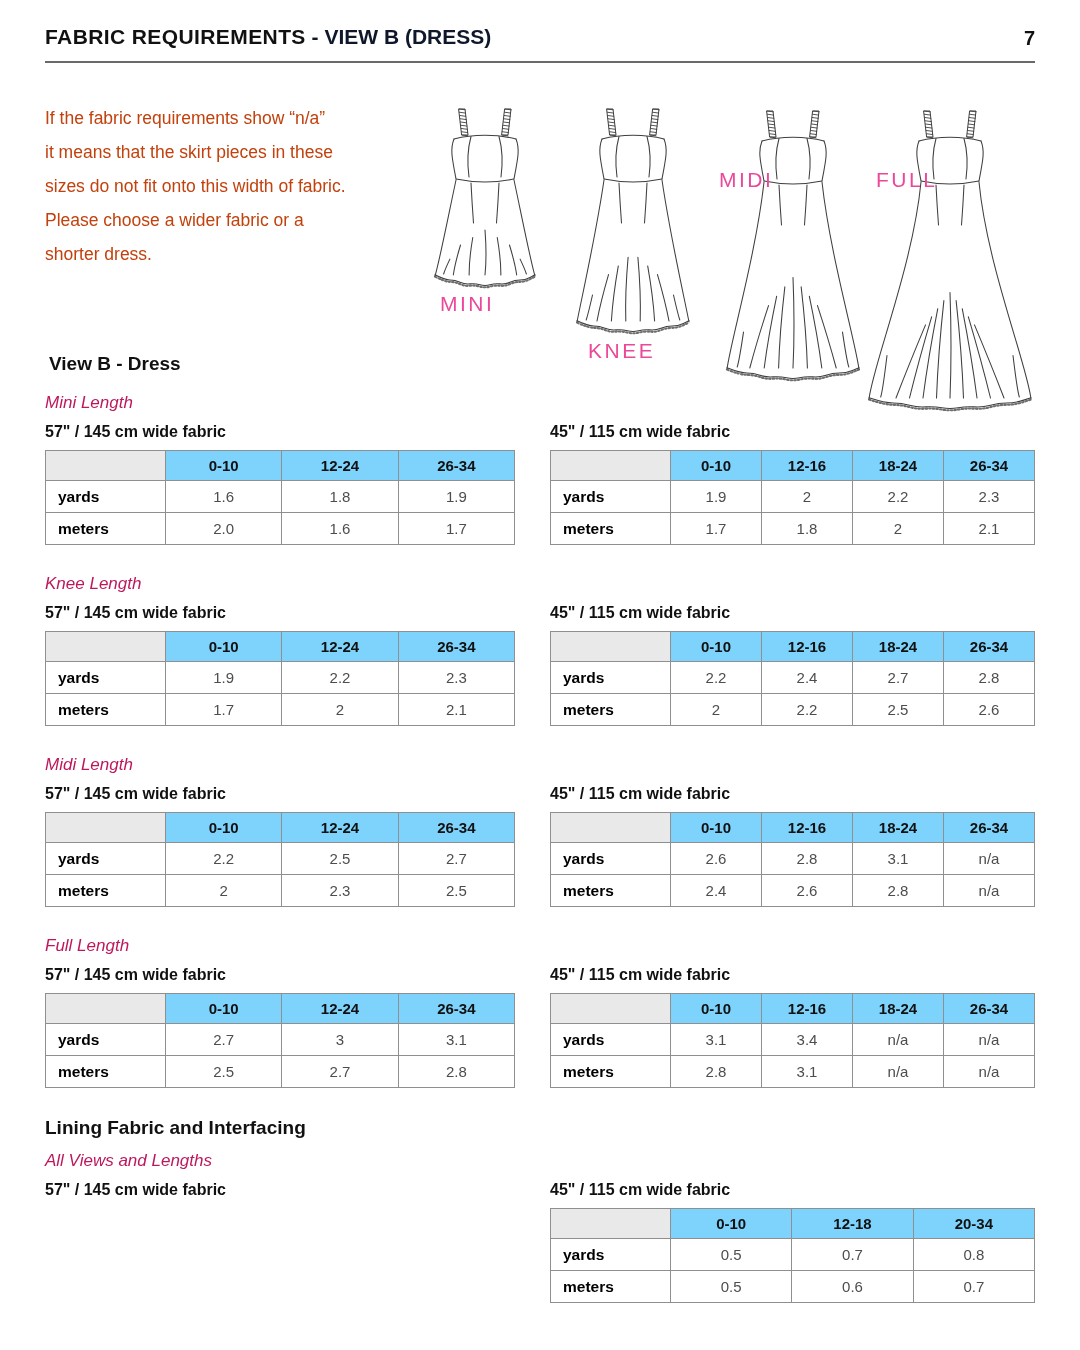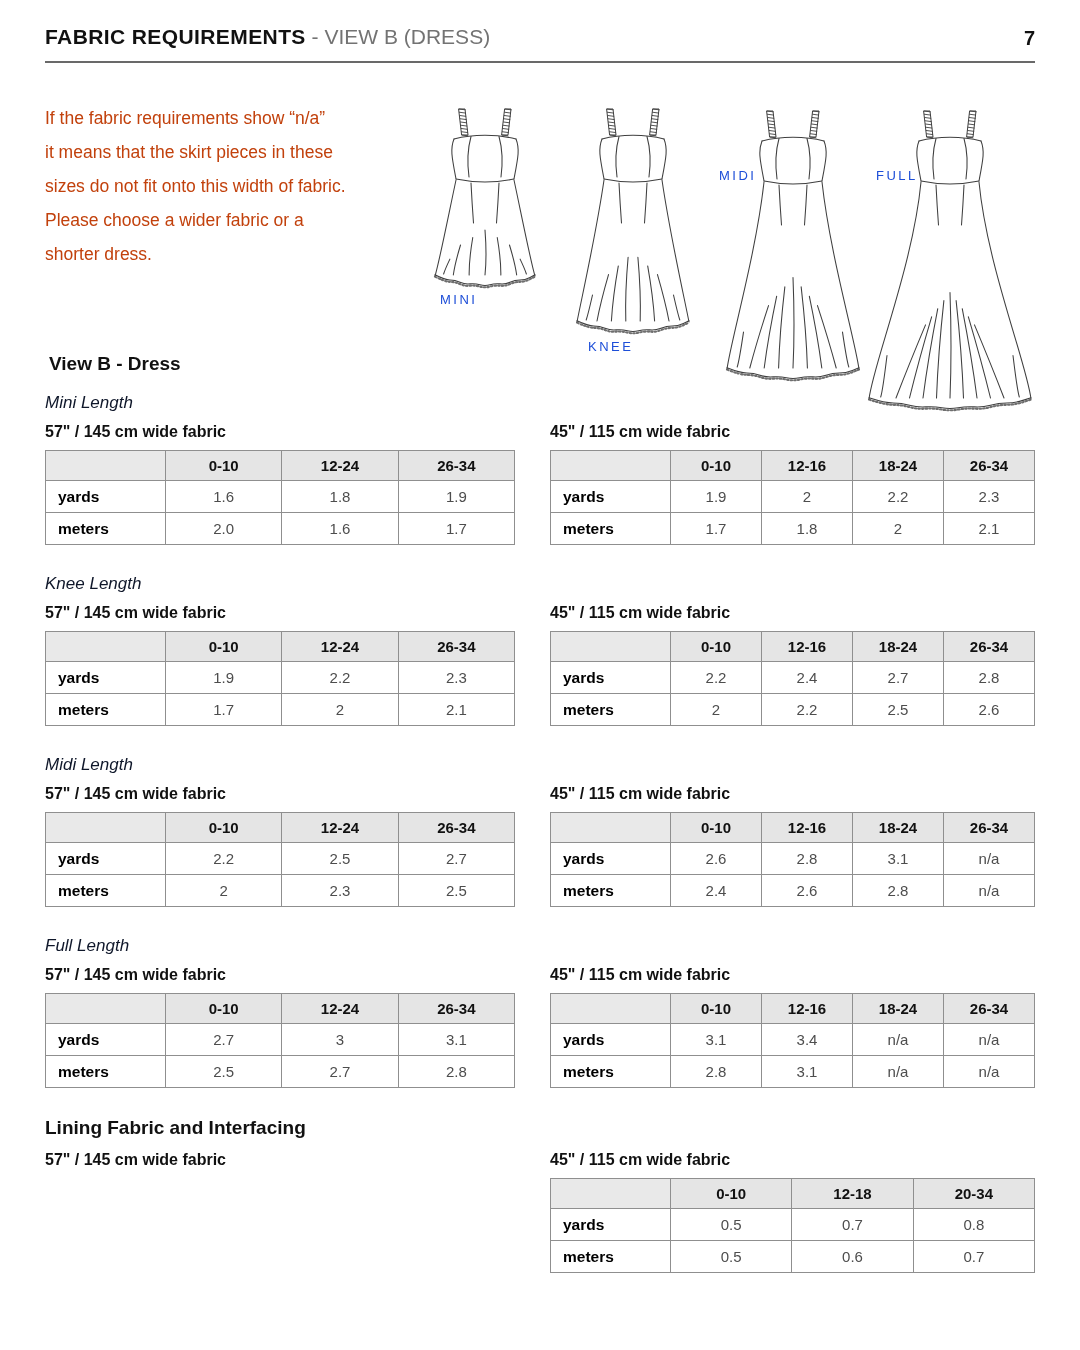--- a/index.html
+++ b/index.html
@@ -6,49 +6,49 @@
   html,body { background:#ffffff; }
   body { font-family: "Liberation Sans", "DejaVu Sans", sans-serif; color:#1a1a1a; }
   .page { position:relative; width:1080px; height:1350px; background:#fff; overflow:hidden; }
 
   
   .header { position:absolute; left:45px; top:24px; width:990px;
             display:flex; justify-content:space-between; align-items:flex-end;
             border-bottom:2px solid #696969; padding-bottom:11px; }
   .title { font-size:21px; line-height:26px; color:#2b2b2b; }
   .title .t-bold { font-weight:800; color:#111; letter-spacing:.4px; }
-  .title .t-rest { font-weight:400; color:#737373; }
+  .title .t-rest { font-weight:700; color:#0f172a; }
   .pagenum { font-size:20px; font-weight:800; color:#111; }
 
   
   .intro { position:absolute; left:45px; top:101px; width:385px;
            font-size:17.5px; line-height:34px; color:#c2410c; white-space:pre-line; }
 
   
   .illustration { position:absolute; left:420px; top:96px; width:660px; height:330px; }
   .illustration svg { position:absolute; left:0; top:0; }
-  .dress-label { position:absolute; font-size:13px; letter-spacing:2.5px; color:#1d4ed8; }
+  .dress-label { position:absolute; font-size:21px; letter-spacing:2.5px; color:#ec4899; }
   .dl-center { width:90px; text-align:left; }
 
   
   .content { position:absolute; left:45px; top:352px; width:990px; }
   h2.section-heading { font-size:19px; line-height:24px; font-weight:700; color:#111; margin:0 4px 16px; }
   h2.lining-heading { margin:18px 0 10px; }
-  .length-title { font-style:italic; font-size:17px; line-height:22px; color:#0f172a; margin:0 0 8px; font-family:"Liberation Sans",sans-serif; }
+  .length-title { font-style:italic; font-size:17px; line-height:22px; color:#be185d; margin:0 0 8px; font-family:"Liberation Sans",sans-serif; }
   .length-section { margin-bottom:28px; }
   .tables-row { display:flex; }
   .tb-left  { width:470px; margin-right:35px; }
   .tb-right { width:485px; }
   .tb-lining-left { width:485px; margin-right:20px; }
   .table-title { font-size:16px; line-height:20px; font-weight:700; color:#111; margin:0 0 8px; }
 
   table.req { border-collapse:collapse; width:100%; table-layout:fixed;
               border:1px solid #7d7d7d; font-size:15px; }
   table.req th, table.req td { border:1px solid #8f8f8f; }
-  table.req thead th { background:#e5e5e5; font-weight:700; text-align:center; height:30px; color:#111; }
+  table.req thead th { background:#7dd3fc; font-weight:700; text-align:center; height:30px; color:#111; }
   table.req thead th.corner { background:#e9e9e9; }
   table.req tbody th.rowlabel { text-align:left; padding-left:12px; font-weight:700; height:32px; font-size:15.5px; color:#000000; background:#fff; }
   table.req td.val { text-align:center; height:32px; color:#4d4d4d; background:#fff; }
 </style>
 </head>
 <body>
 
 <div class="page">
 
   <div class="header">
@@ -539,20 +539,21 @@
                   <td class="val">n/a</td>
                 </tr>
               </tbody>
             </table>
         </div>
       </div>
     </div>
 
     <h2 class="section-heading lining-heading">Lining Fabric and Interfacing</h2>
     <div class="length-section">
+      <div class="length-title">All Views and Lengths</div>
       <div class="tables-row">
         <div class="tb-lining-left">
           <div class="table-title">57" / 145 cm wide fabric</div>
         </div>
         <div class="tb-right">
           <div class="table-title">45" / 115 cm wide fabric</div>
           <table class="req">
               <colgroup>
                 <col style="width: 120px;">
                 <col>

